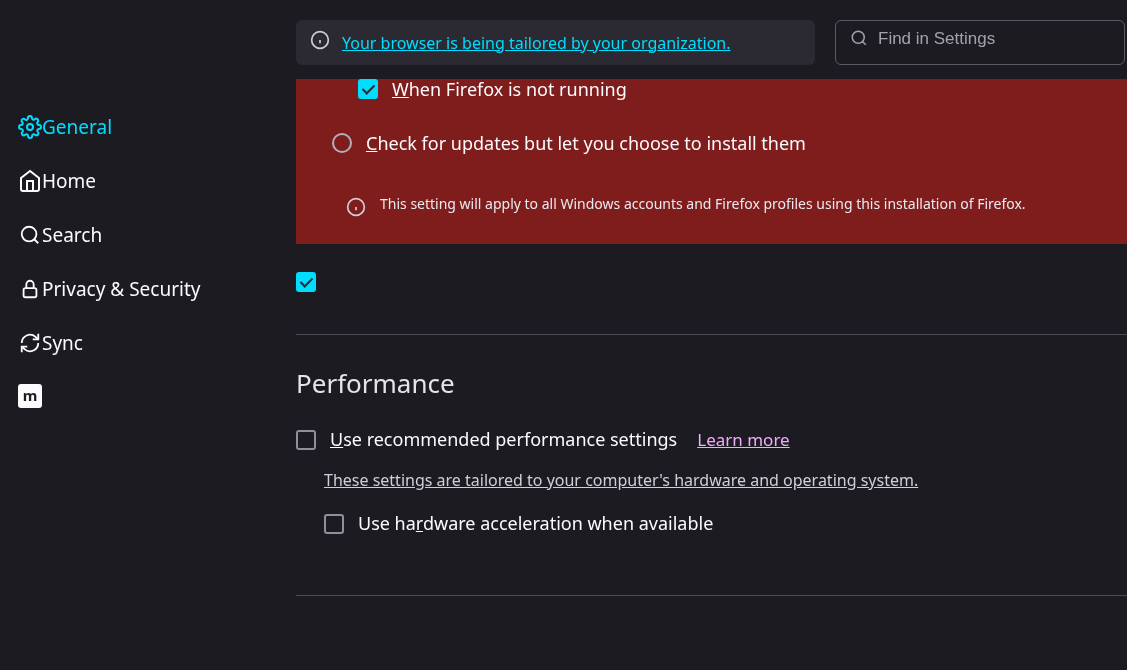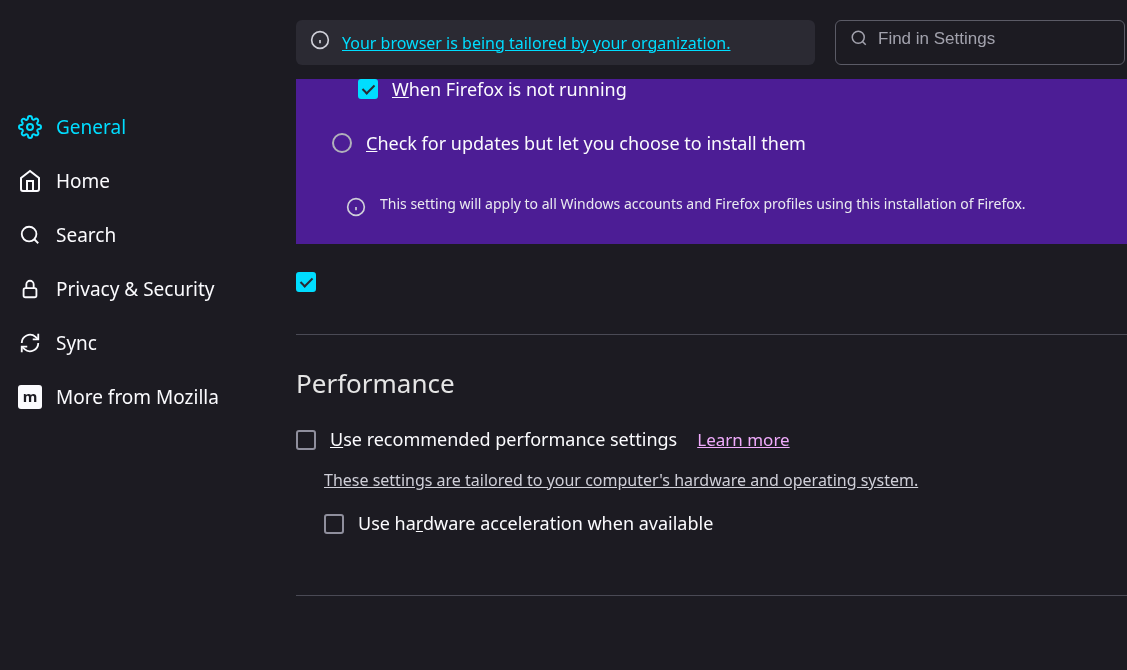--- a/index.html
+++ b/index.html
@@ -18,21 +18,20 @@
       display: flex;
     }
     .sidebar {
       width: 296px;
       flex-shrink: 0;
       padding-top: 100px;
     }
     .sidebar-item {
       display: flex;
       align-items: center;
-      gap: 14px;
       padding: 14px 18px;
       cursor: pointer;
       font-size: 19px;
     }
     .sidebar-item.active {
       color: #00ddff;
     }
     .sidebar-icon {
       width: 24px;
       height: 24px;
@@ -86,21 +85,21 @@
       width: 100%;
     }
     .search-box input::placeholder {
       color: #a2a2ad;
     }
     .content {
       flex: 1;
       overflow: hidden;
     }
     .panel {
-      background: #4c1d95;
+      background: #7f1d1d;
       padding: 0 22px 22px 22px;
       margin-top: -8px;
     }
     .cb-row {
       display: flex;
       align-items: flex-start;
       gap: 14px;
       padding-top: 6px;
     }
     .checkbox {
@@ -251,21 +250,20 @@
           <path d="M3 22v-6h6"></path>
           <path d="M21 12a9 9 0 0 1-15 6.7L3 16"></path>
         </svg>
     </span>
     <span>Sync</span>
   </div>
   <div class="sidebar-item">
     <span class="sidebar-icon">
       <span style="display:inline-block;width:24px;height:24px;background:#fbfbfe;color:#1c1b22;font-weight:700;font-size:15px;text-align:center;line-height:22px;border-radius:3px;">m</span>
     </span>
-    <span>More from Mozilla</span>
   </div>
 </div>
 
 <div class="main">
   <div class="topbar">
     <div class="managed-banner">
       <span>
         <svg width="20" height="20" viewBox="0 0 24 24" fill="none" stroke="#cfcfd8" stroke-width="2">
             <circle cx="12" cy="12" r="10"></circle>
             <line x1="12" y1="16" x2="12" y2="12"></line>

